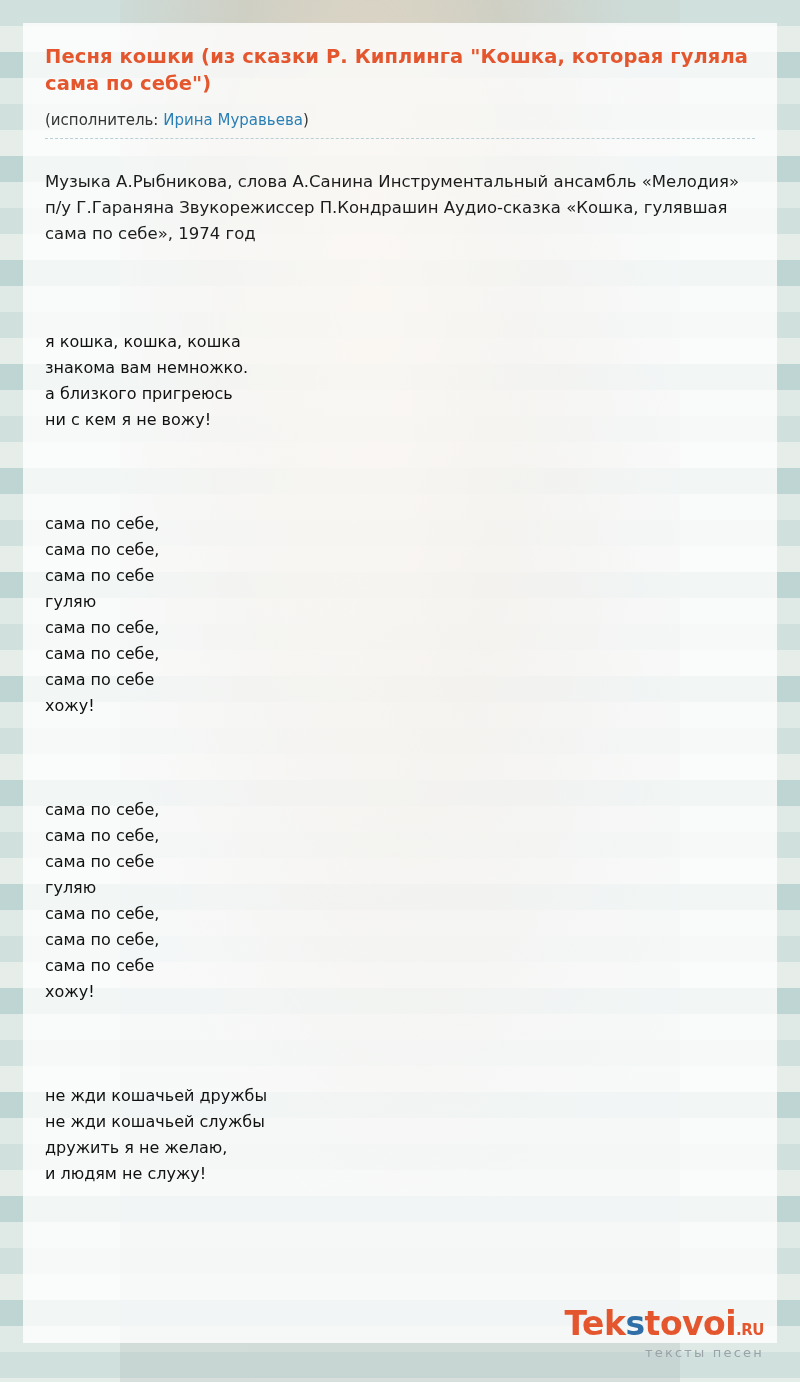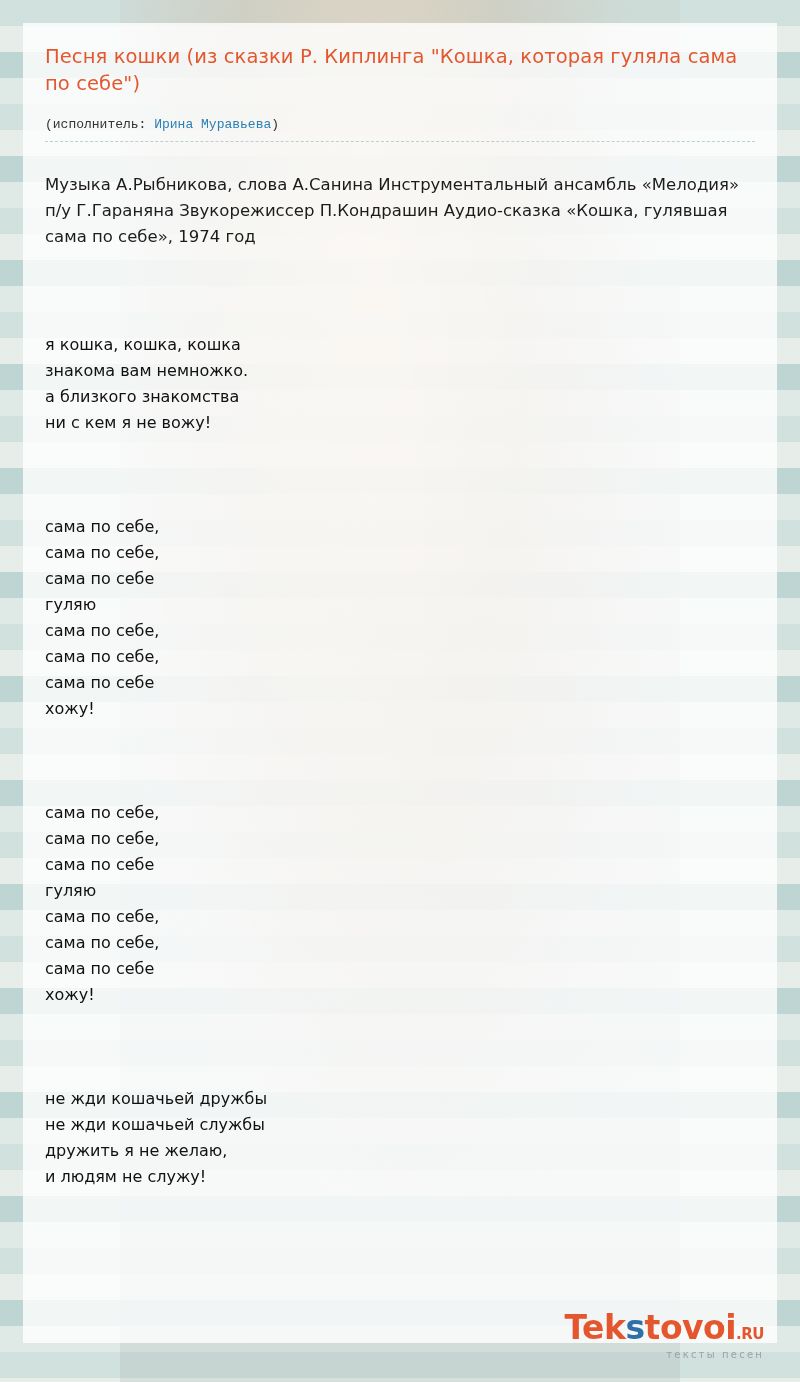--- a/index.html
+++ b/index.html
@@ -47,30 +47,29 @@
     width: 754px;
     min-height: 1320px;
     background: rgba(255,255,255,0.80);
     box-sizing: border-box;
     padding: 20px 22px 28px 22px;
   }
   .song-title {
     color: #e4572e;
     font-size: 19.5px;
     line-height: 27px;
-    font-weight: normal;
-    margin: 0 0 20px 0;
+    font-weight: bold;
+    margin: 0 0 14px 0;
     letter-spacing: 0.1px;
   }
   .performer-line {
-    font-size: 13px;
+    font-size: 15px;
     color: #333;
     padding-bottom: 9px;
     border-bottom: 1px dashed #b9cfd6;
-    font-family: Liberation Mono, monospace;
   }
   .performer-line a {
     color: #2a7fb5;
     text-decoration: none;
   }
 
   .credits {
     margin-top: 30px;
     font-size: 16.5px;
     line-height: 26px;
@@ -100,21 +99,21 @@
     font-weight: bold;
     letter-spacing: -0.5px;
     line-height: 34px;
   }
   #logo .t1 { color: #e4572e; }
   #logo .t2 { color: #2f6fa8; }
   #logo .t3 { color: #e4572e; }
   #logo .ru { color: #e4572e; font-size: 15px; font-weight: bold; }
   #logo .logo-sub {
     color: #9aa3a7;
-    font-size: 10px;
+    font-size: 13px;
     letter-spacing: 2.2px;
     margin-top: -2px;
   }
 </style>
 </head>
 <body>
 
 <div id="bg-stripes"></div>
 <div id="bg-photo"></div>
 
@@ -125,21 +124,21 @@
   <div class="performer-line"><span>(исполнитель: </span><a href="#">Ирина Муравьева</a><span>)</span></div>
 
   <div class="credits">Музыка А.Рыбникова, слова А.Санина
 Инструментальный ансамбль «Мелодия» п/у Г.Гараняна
 Звукорежиссер П.Кондрашин
 Аудио-сказка «Кошка, гулявшая сама по себе», 1974 год</div>
 
   <div class="lyrics">
     <div class="stanza">я кошка, кошка, кошка
 знакома вам немножко.
-а близкого знакомства
+а близкого пригреюсь
 ни с кем я не вожу!</div>
     <div class="stanza">сама по себе,
 сама по себе,
 сама по себе
 гуляю
 сама по себе,
 сама по себе,
 сама по себе
 хожу!</div>
     <div class="stanza">сама по себе,

